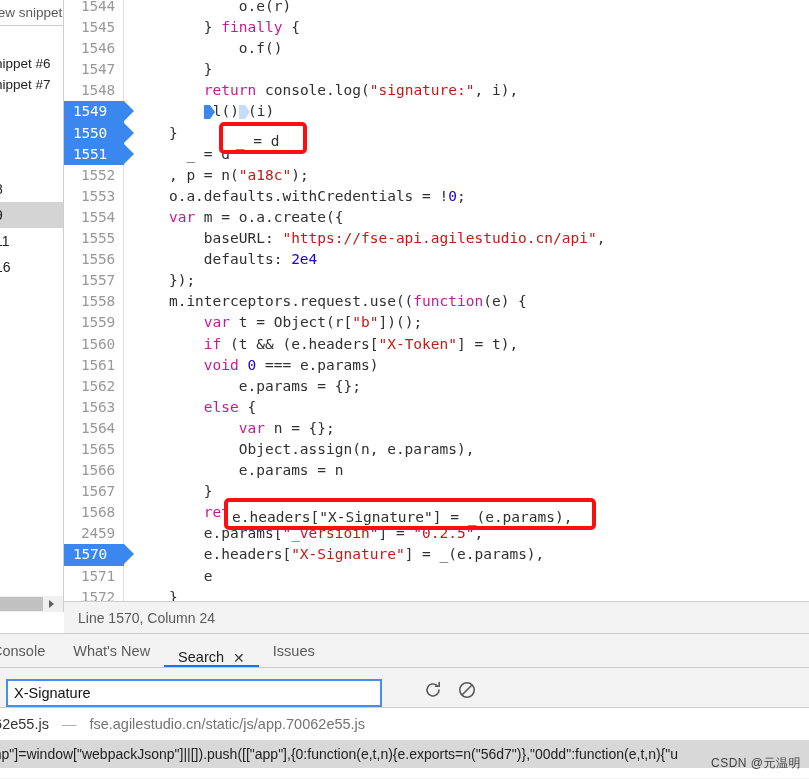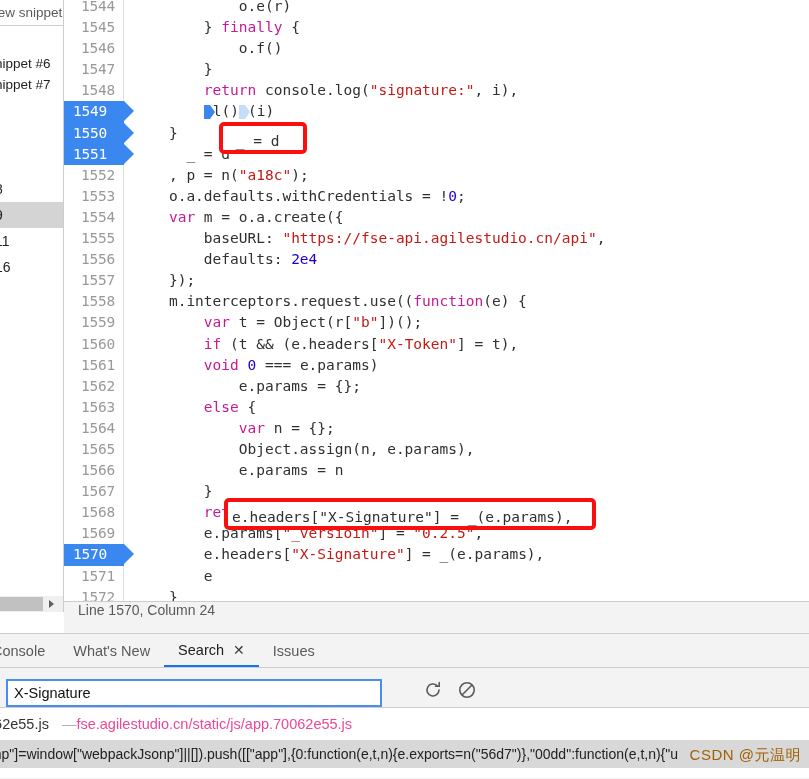--- a/index.html
+++ b/index.html
@@ -184,21 +184,21 @@
     white-space: pre;
   }
 
   
   #editor-status {
     position: absolute; left: 64px; top: 601px;
     width: 745px; height: 32px;
     background: #f3f3f3;
     border-top: 1px solid #cdcdcd;
     box-sizing: border-box;
-    display: flex; 
+    display: flex; align-items: center;
     padding-left: 14px;
     font-size: 14px;
     color: #5a5a5a;
   }
 
   
   #drawer {
     position: absolute; left: 0; top: 633px;
     width: 809px; height: 146px;
     background: #f3f3f3;
@@ -218,20 +218,21 @@
     font-size: 14.5px;
     color: #5a5a5a;
     box-sizing: border-box;
     position: relative;
     white-space: nowrap;
   }
   .drawer-tab:first-child { margin-left: -22px; }
   .drawer-tab.active {
     color: #222222;
     border-bottom: 2px solid #1a73e8;
+    align-items: flex-end;
   }
   .tab-close {
     margin-left: 9px;
     font-size: 14px;
     color: #3a3a3a;
     line-height: 1;
   }
 
   
   #search-bar {
@@ -271,44 +272,45 @@
   .result-file {
     height: 32px; line-height: 32px;
     font-size: 14.5px;
     color: #333333;
     white-space: nowrap;
     padding-left: 0px;
     margin-left: -14px;
     display: flex; align-items: center; gap: 0;
   }
   .result-file .rf-url {
-    color: #ec4899;
+    color: #737373;
+    margin-left: 13px;
   }
   .result-file .rf-dash {
     color: #b0b0b0;
     margin-left: 13px;
   }
   .result-line {
     background: #d8d8d8;
     height: 28px; line-height: 28px;
     font-size: 14px;
     color: #222222;
     white-space: nowrap;
     overflow: hidden;
     padding-left: 0;
     margin-left: -14px;
     font-family: "Liberation Sans", sans-serif;
   }
 
   
   #watermark {
     position: absolute;
-    right: 8px; bottom: 14px;
-    font-size: 15px;
-    color: #a16207;
+    right: 8px; bottom: 7px;
+    font-size: 12px;
+    color: #404040;
     letter-spacing: 0.5px;
     pointer-events: none;
   }
 </style>
 </head>
 <body>
 
 <div id="app">
 
   <div id="snippets-panel">
@@ -353,21 +355,21 @@
         <div class="code-row"><div class="gutter">1559</div><div class="code-text"><span class="pln">        </span><span class="kw">var</span><span class="pln"> t = Object(r[</span><span class="str">"b"</span><span class="pln">])();</span></div></div>
         <div class="code-row"><div class="gutter">1560</div><div class="code-text"><span class="pln">        </span><span class="kw">if</span><span class="pln"> (t &amp;&amp; (e.headers[</span><span class="str">"X-Token"</span><span class="pln">] = t),</span></div></div>
         <div class="code-row"><div class="gutter">1561</div><div class="code-text"><span class="pln">        </span><span class="kw">void</span><span class="pln"> </span><span class="num">0</span><span class="pln"> === e.params)</span></div></div>
         <div class="code-row"><div class="gutter">1562</div><div class="code-text"><span class="pln">            e.params = {};</span></div></div>
         <div class="code-row"><div class="gutter">1563</div><div class="code-text"><span class="pln">        </span><span class="kw">else</span><span class="pln"> {</span></div></div>
         <div class="code-row"><div class="gutter">1564</div><div class="code-text"><span class="pln">            </span><span class="kw">var</span><span class="pln"> n = {};</span></div></div>
         <div class="code-row"><div class="gutter">1565</div><div class="code-text"><span class="pln">            Object.assign(n, e.params),</span></div></div>
         <div class="code-row"><div class="gutter">1566</div><div class="code-text"><span class="pln">            e.params = n</span></div></div>
         <div class="code-row"><div class="gutter">1567</div><div class="code-text"><span class="pln">        }</span></div></div>
         <div class="code-row"><div class="gutter">1568</div><div class="code-text"><span class="pln">        </span><span class="kw">return</span><span class="pln"> e.params[</span><span class="str">"_platform"</span><span class="pln">] = </span><span class="str">"web"</span><span class="pln">,</span></div></div>
-        <div class="code-row"><div class="gutter">1569</div><div class="code-text"><span class="pln">        e.params[</span><span class="str">"_versioin"</span><span class="pln">] = </span><span class="str">"0.2.5"</span><span class="pln">,</span></div></div>
+        <div class="code-row"><div class="gutter">2459</div><div class="code-text"><span class="pln">        e.params[</span><span class="str">"_versioin"</span><span class="pln">] = </span><span class="str">"0.2.5"</span><span class="pln">,</span></div></div>
         <div class="code-row hl"><div class="gutter">1570</div><div class="code-text"><span class="pln">        e.headers[</span><span class="str">"X-Signature"</span><span class="pln">] = _(e.params),</span></div></div>
         <div class="code-row"><div class="gutter">1571</div><div class="code-text"><span class="pln">        e</span></div></div>
         <div class="code-row"><div class="gutter">1572</div><div class="code-text"><span class="pln">    }</span></div></div>
       </div>
 
     <div class="redbox" id="redbox-1" style="left:155px; top:122px; width:88px; height:32px;">
       <div class="redbox-inner" style="padding:5px 0 0 4px;"> _ = d</div>
     </div>
     <div class="redbox" id="redbox-2" style="left:160px; top:498px; width:372px; height:32px;">
       <div class="redbox-inner" style="padding:5px 0 0 4px;">e.headers["X-Signature"] = _(e.params),</div>

